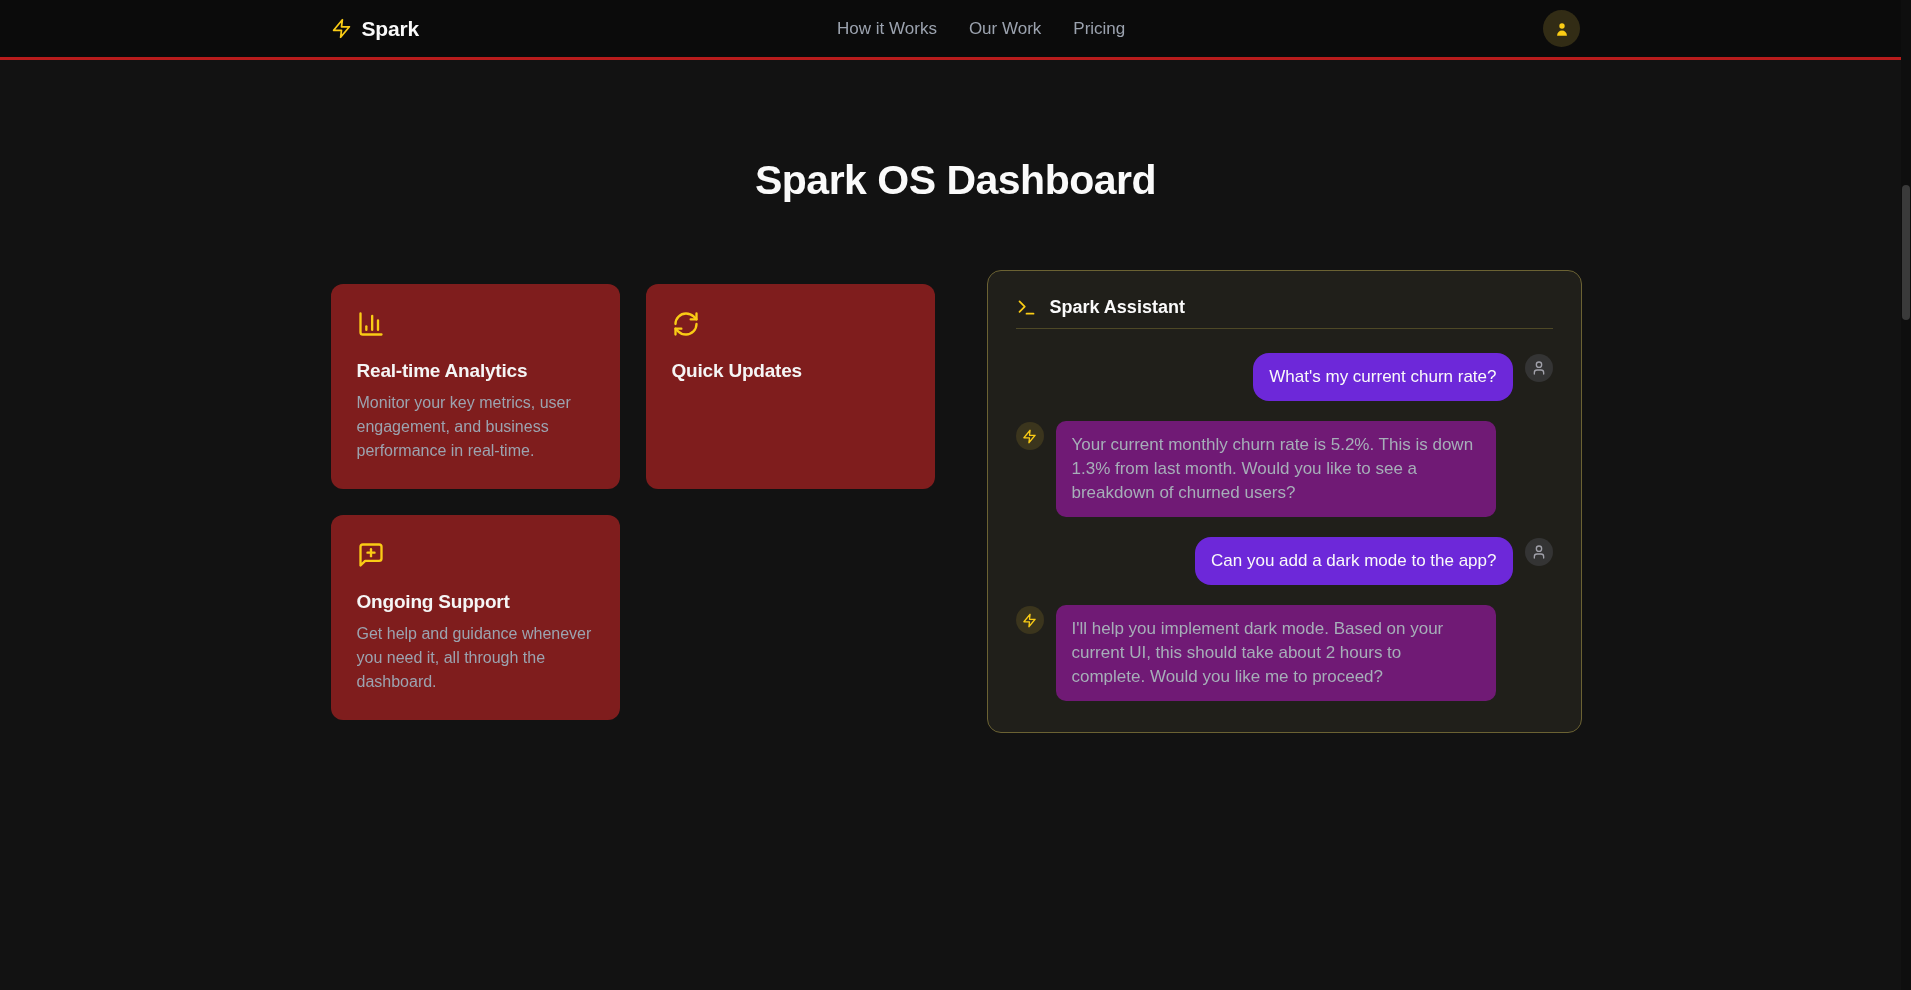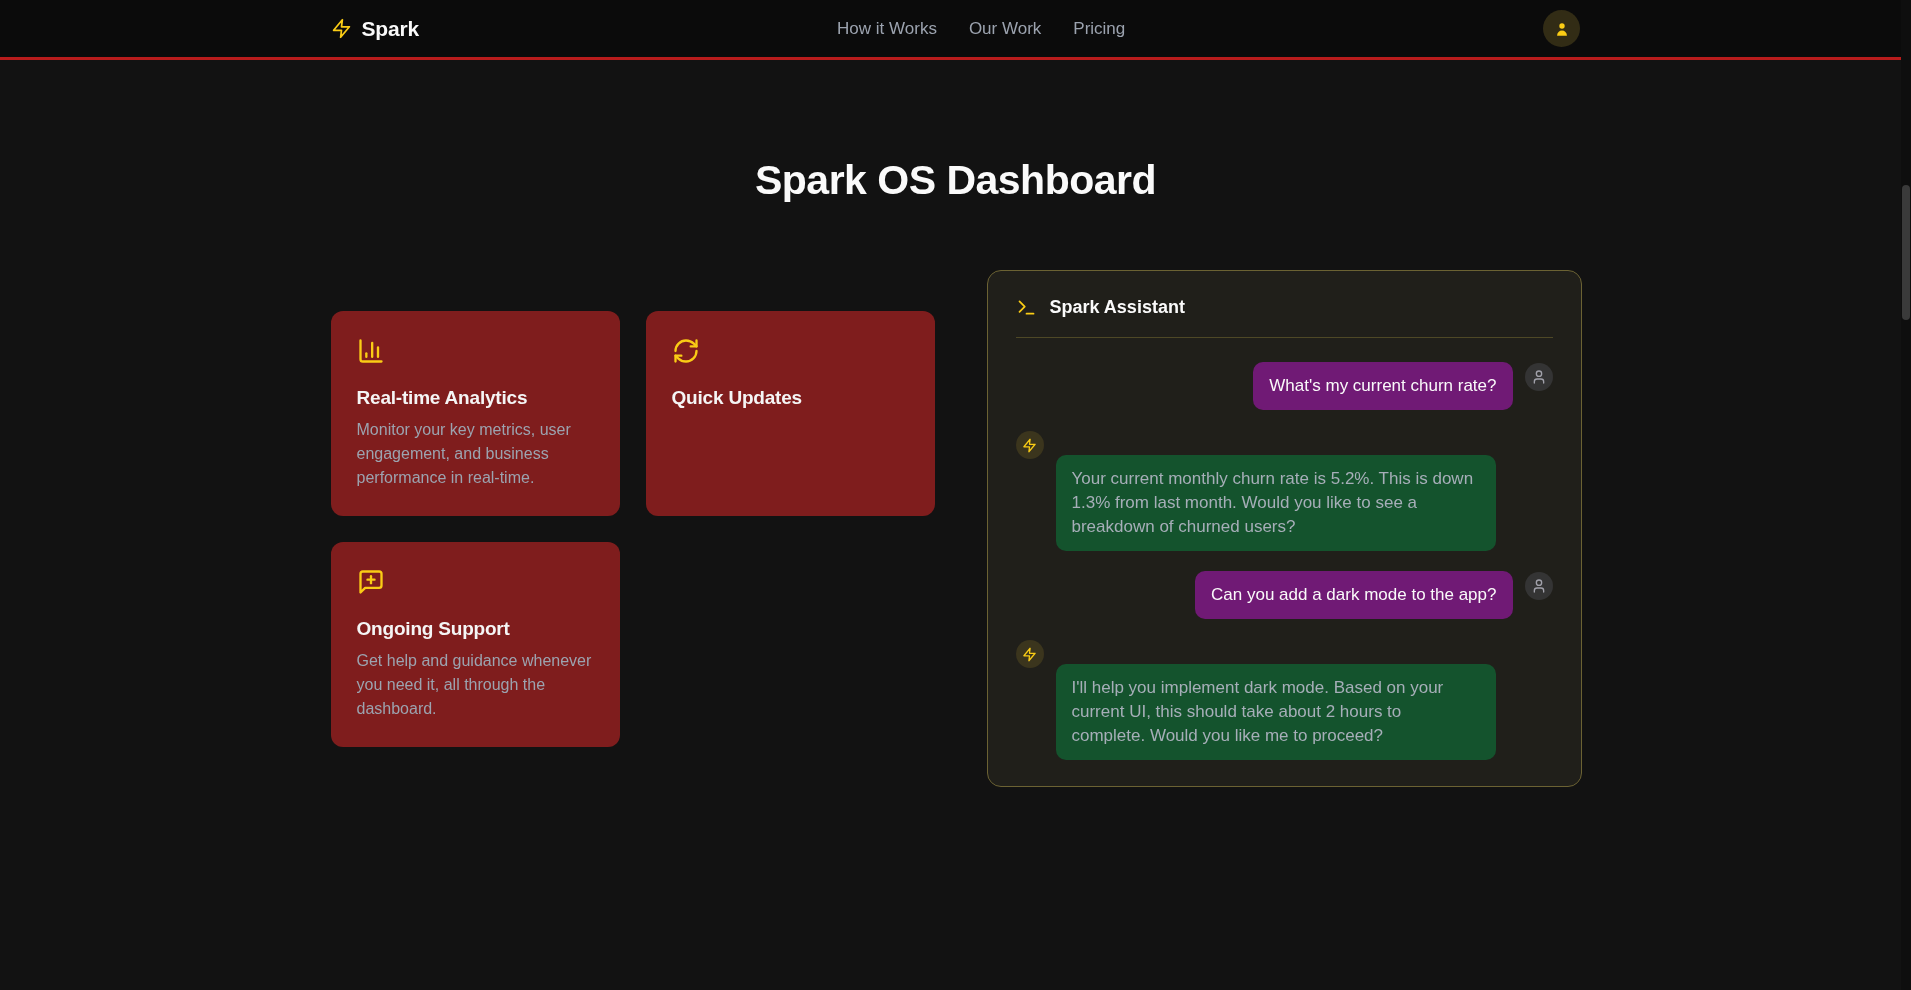--- a/index.html
+++ b/index.html
@@ -109,44 +109,44 @@
     min-height: 463px;
     background: #201f1a;
     border: 1px solid #6b6233;
     border-radius: 14px;
     padding: 26px 28px;
   }
   .assistant-header {
     display: flex;
     align-items: flex-start;
     gap: 13px;
-    padding-bottom: 19px;
+    padding-bottom: 10px;
     border-bottom: 1px solid #4e4826;
   }
   .assistant-title { font-size: 18px; font-weight: 700; color: #fafafa; }
 
   .messages { padding-top: 4px; }
   .msg-row { display: flex; align-items: flex-start; gap: 12px; margin-top: 20px; }
   .msg-row.user { justify-content: flex-end; }
   .bubble {
     border-radius: 10px;
     padding: 12px 16px;
     font-size: 17px;
     line-height: 24px;
   }
   .bubble.user-bubble {
-    background: #701a75;
+    background: #6d28d9;
     color: #fafafa;
     max-width: 420px;
+    border-radius: 16px;
   }
   .bubble.assistant-bubble {
-    background: #14532d;
+    background: #701a75;
     color: #a6aeb8;
     max-width: 440px;
-    margin-top: 25px;
   }
   .chat-avatar {
     flex: none;
     width: 28px; height: 28px;
     border-radius: 50%;
     display: flex; align-items: center; justify-content: center;
     margin-top: 1px;
   }
   .chat-avatar.user-avatar { background: #343434; }
   .chat-avatar.bot-avatar { background: #3b351d; }

